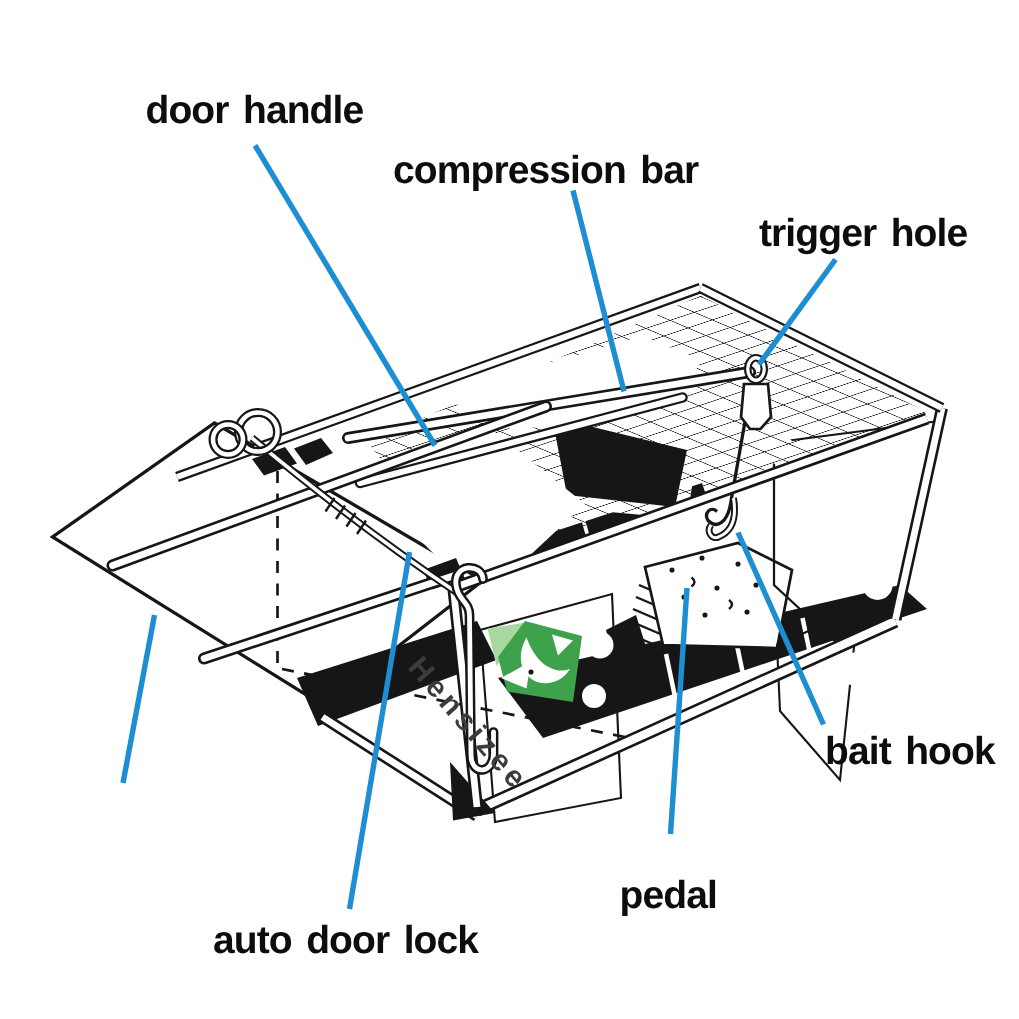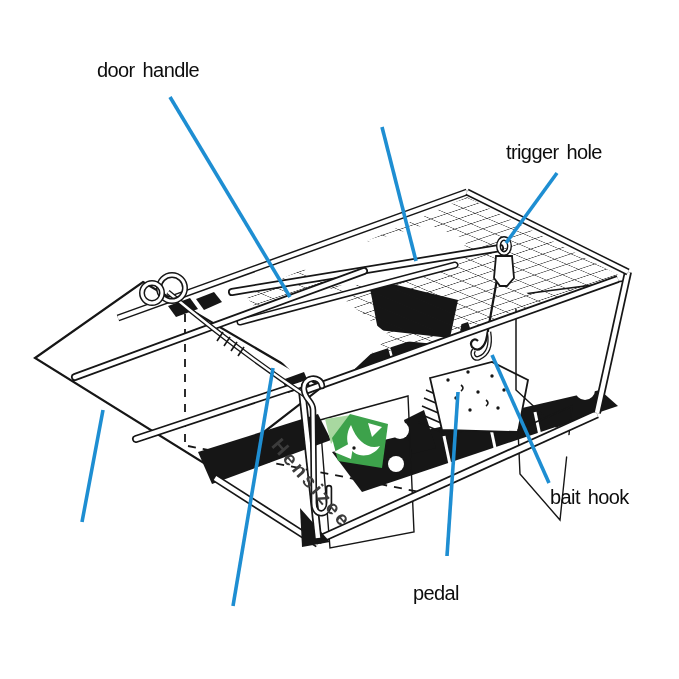--- a/index.html
+++ b/index.html
@@ -13,21 +13,21 @@
   }
   html,body{margin:0;padding:0;background:#e9e9e9;}
   #canvas{
     position:relative;width:679px;height:679px;margin:0 auto;
     background:var(--page-bg);overflow:hidden;
     font-family:"Liberation Sans",sans-serif;
   }
   #art{position:absolute;left:0;top:0;width:679px;height:679px;}
   .label{
     position:absolute;white-space:nowrap;
-    font-weight:normal;font-size:20px;line-height:1;
+    font-weight:bold;font-size:26px;line-height:1;
     letter-spacing:-0.6px;word-spacing:3px;color:var(--label-text);
   }
   #lb-door-handle{left:97px;top:60px;}
   #lb-compression-bar{left:262px;top:100px;}
   #lb-trigger-hole{left:506px;top:142px;}
   #lb-cage-door{left:24px;top:530px;}
   #lb-auto-door-lock{left:142px;top:613px;}
   #lb-pedal{left:413px;top:583px;}
   #lb-bait-hook{left:507px;top:487px;margin-left:43px;}
   #watermark{
@@ -227,18 +227,20 @@
       <line class="leader" x1="382" y1="127" x2="416" y2="261"></line>
       <line class="leader" x1="557" y1="173" x2="506" y2="243"></line>
       <line class="leader" x1="103" y1="410" x2="82" y2="522"></line>
       <line class="leader" x1="273" y1="368" x2="233" y2="606"></line>
       <line class="leader" x1="458" y1="392" x2="447" y2="556"></line>
       <line class="leader" x1="492" y1="355" x2="549" y2="483"></line>
     </g>
   </svg>
 
   <div class="label" id="lb-door-handle">door handle</div>
+  <div class="label" id="lb-compression-bar">compression bar</div>
   <div class="label" id="lb-trigger-hole">trigger hole</div>
+  <div class="label" id="lb-auto-door-lock">auto door lock</div>
   <div class="label" id="lb-pedal">pedal</div>
   <div class="label" id="lb-bait-hook">bait hook</div>
 
   <div id="watermark">Hensizee</div>
 </div>
 
 </body></html>

